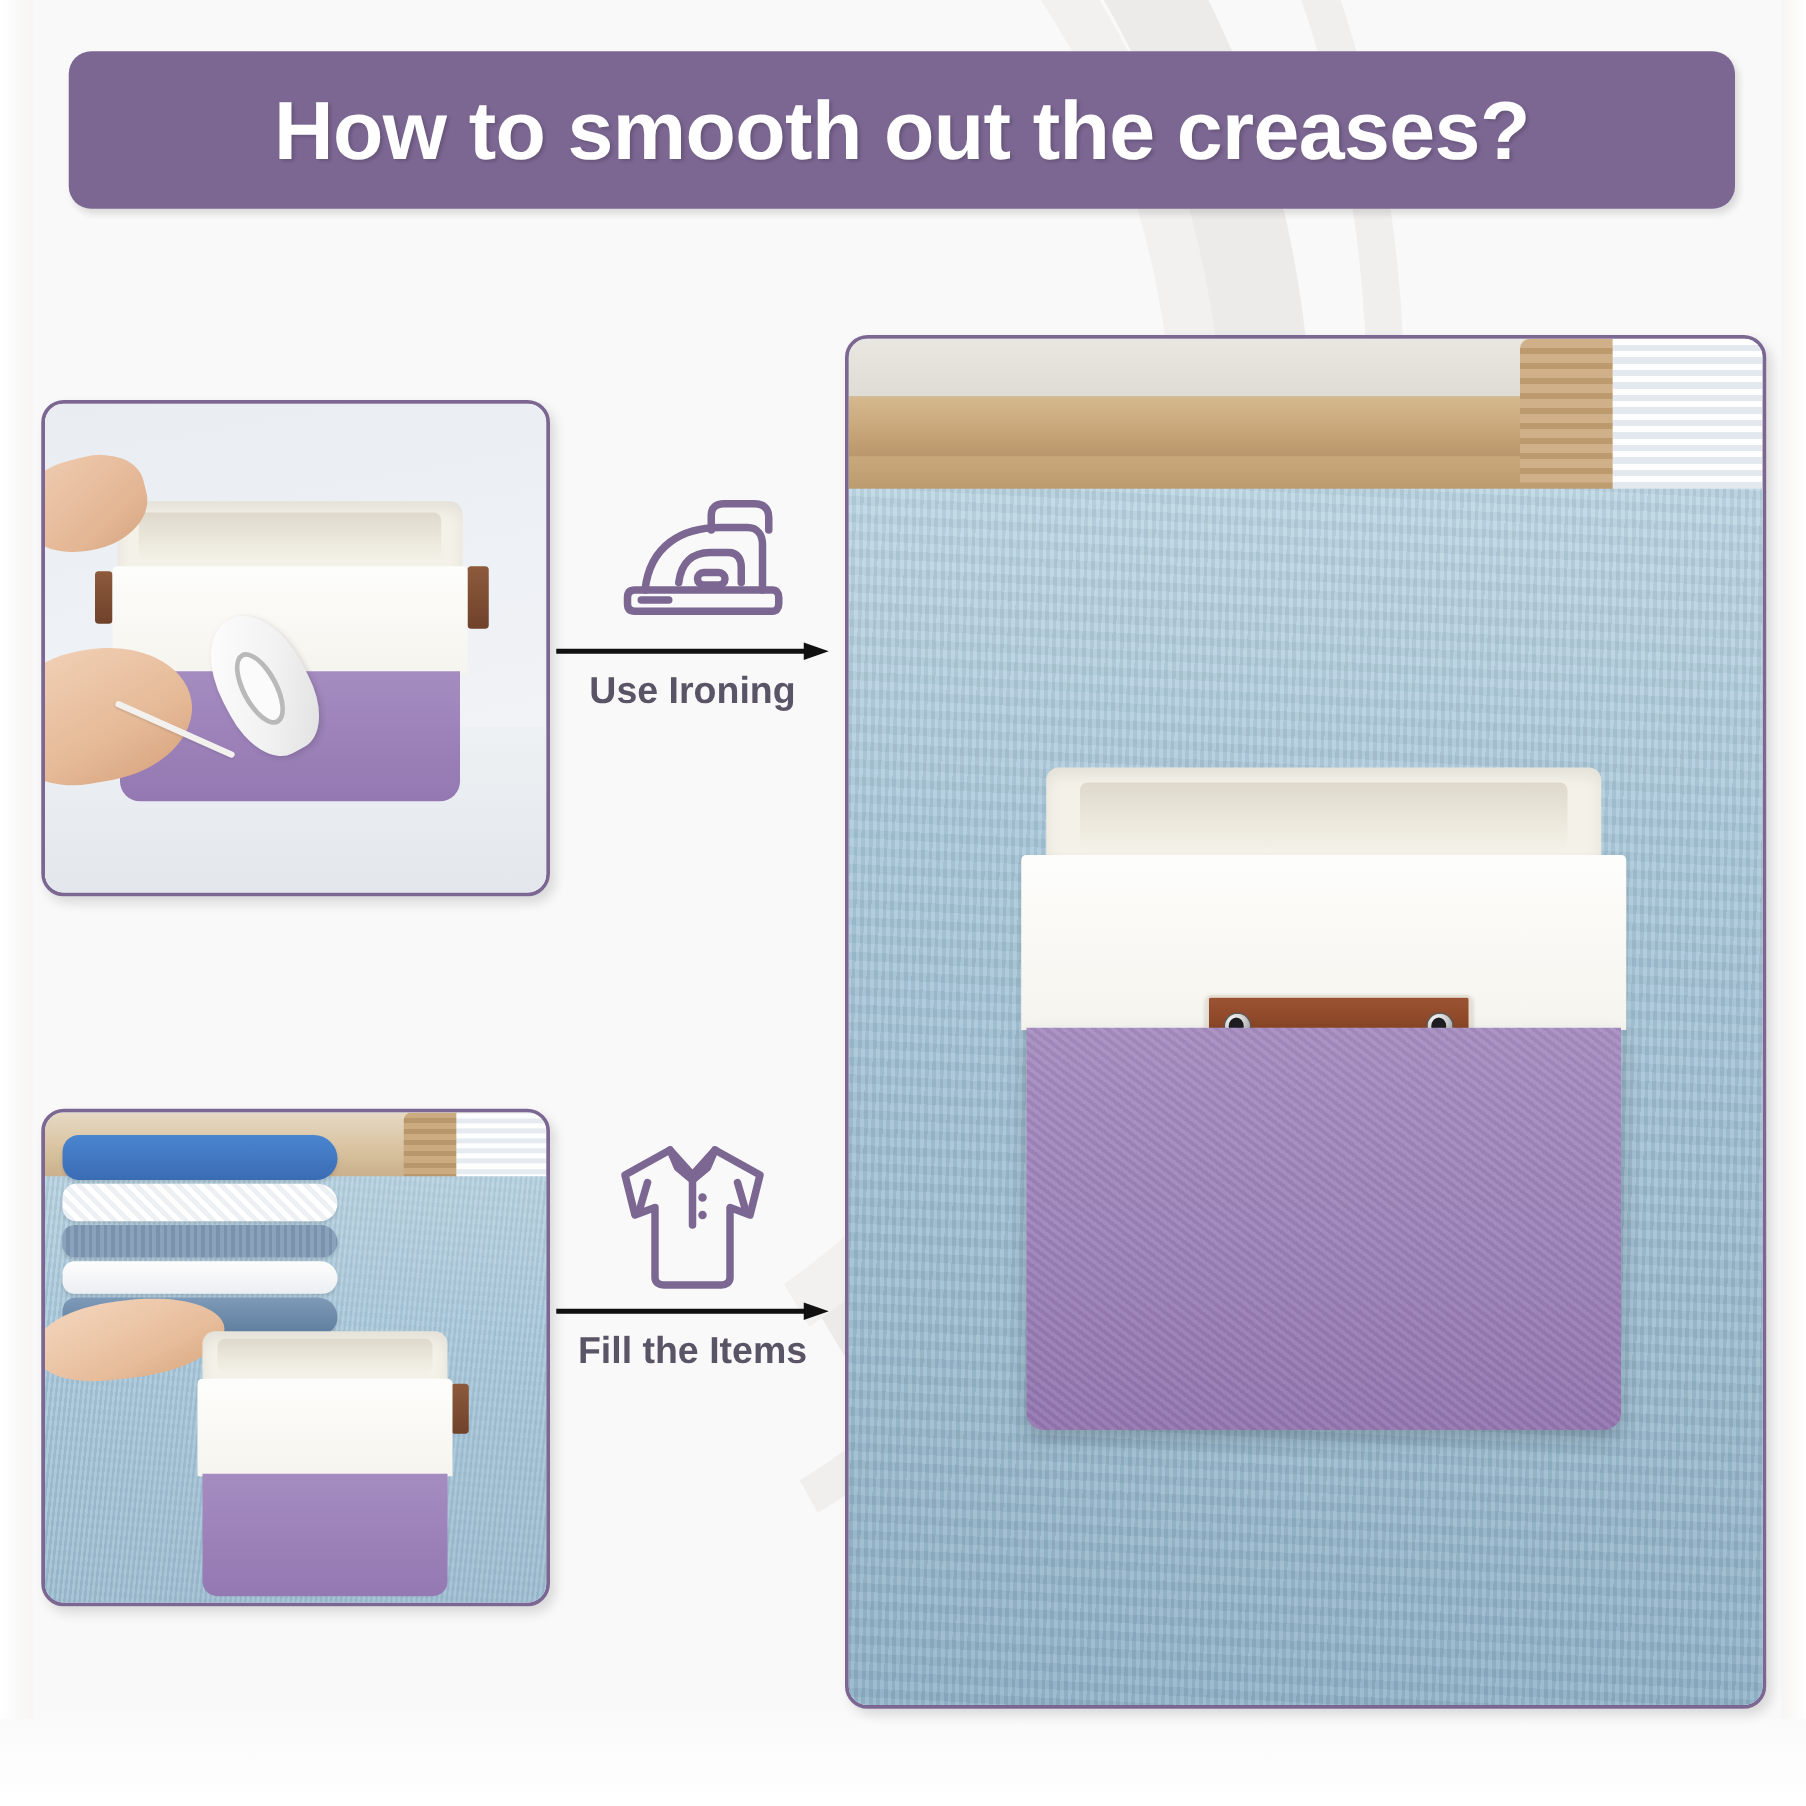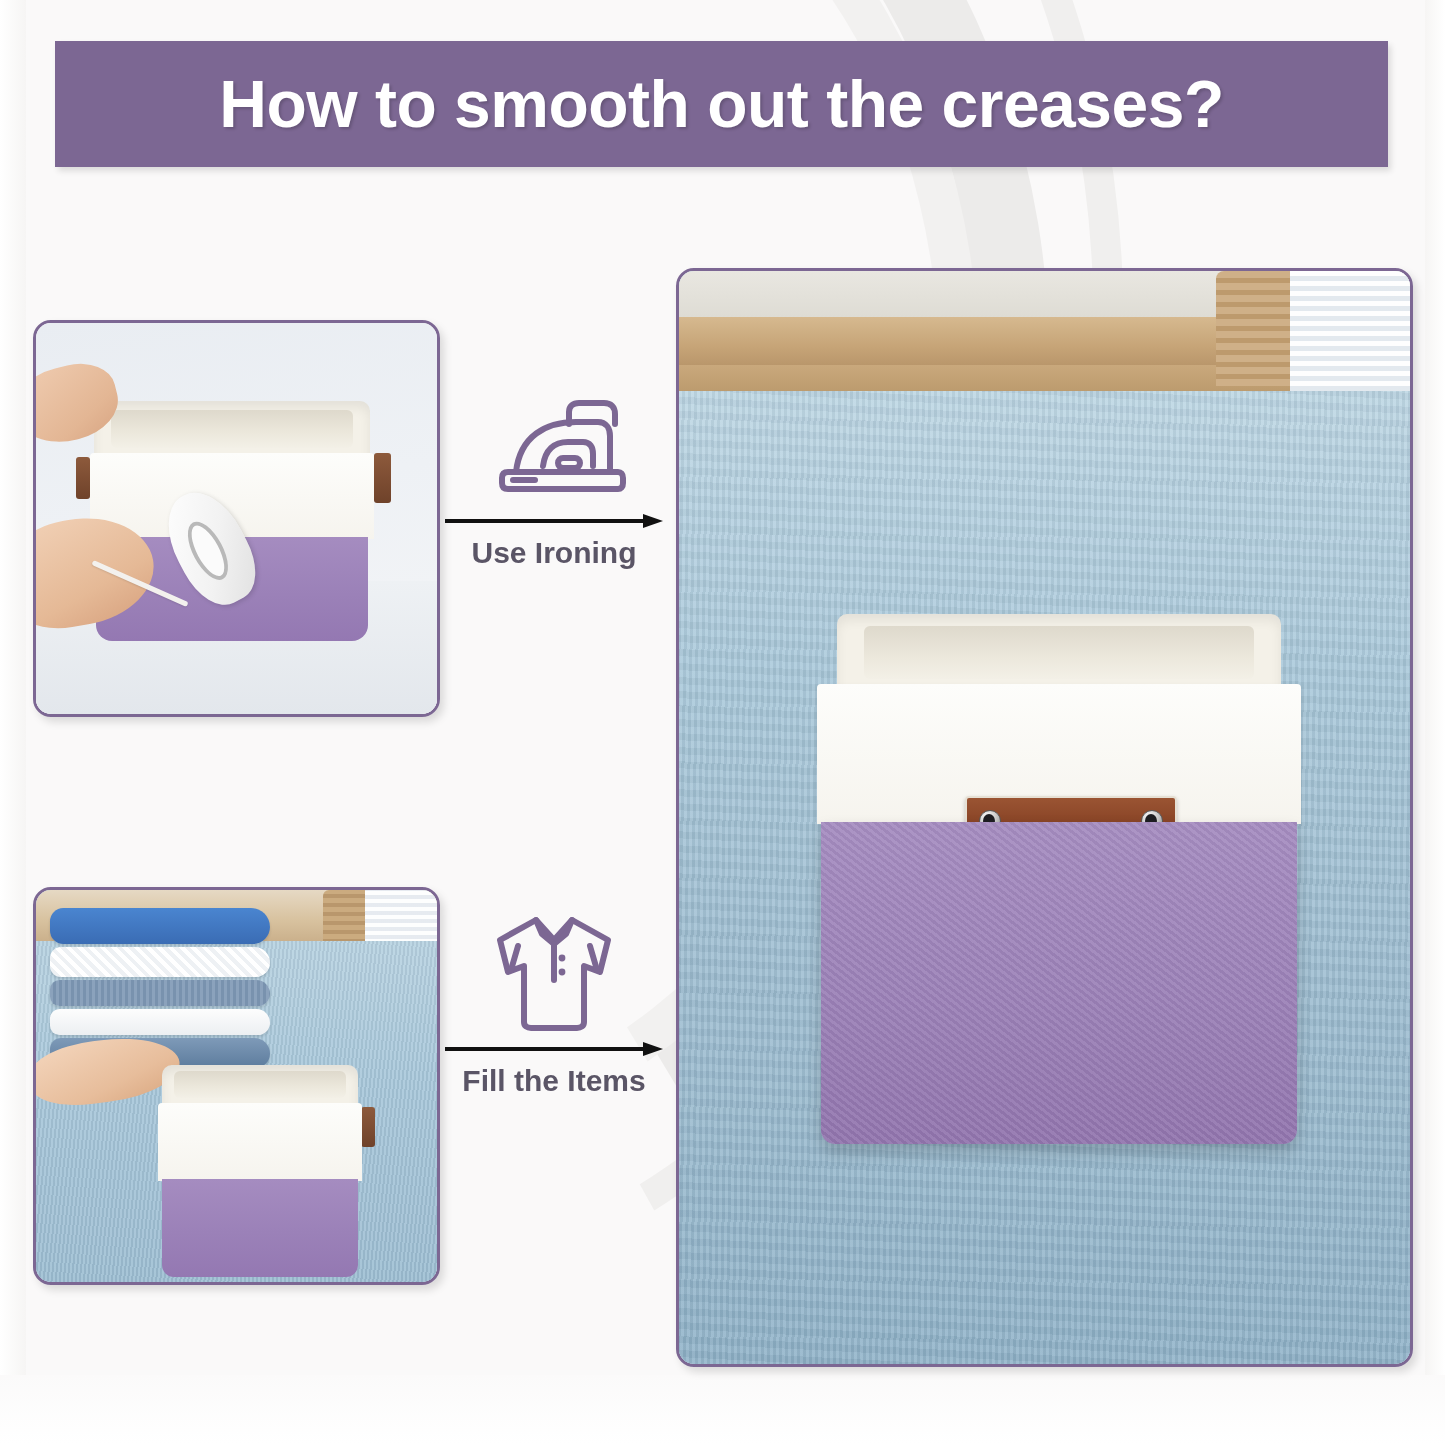--- a/index.html
+++ b/index.html
@@ -59,20 +59,21 @@
   }
 
   
   .header-banner {
     position:absolute;
     left:55px; top:41px;
     width:1333px; height:126px;
     background:#7c6793;
     display:flex; align-items:center; justify-content:center;
     box-shadow: 3px 4px 6px rgba(0,0,0,.12);
+    border-radius: 18px;
   }
   .header-title {
     color:#ffffff;
     font-size:66px;
     font-weight:bold;
     letter-spacing:-0.5px;
     white-space:nowrap;
     text-shadow: 2px 2px 3px rgba(0,0,0,.18);
   }
 

